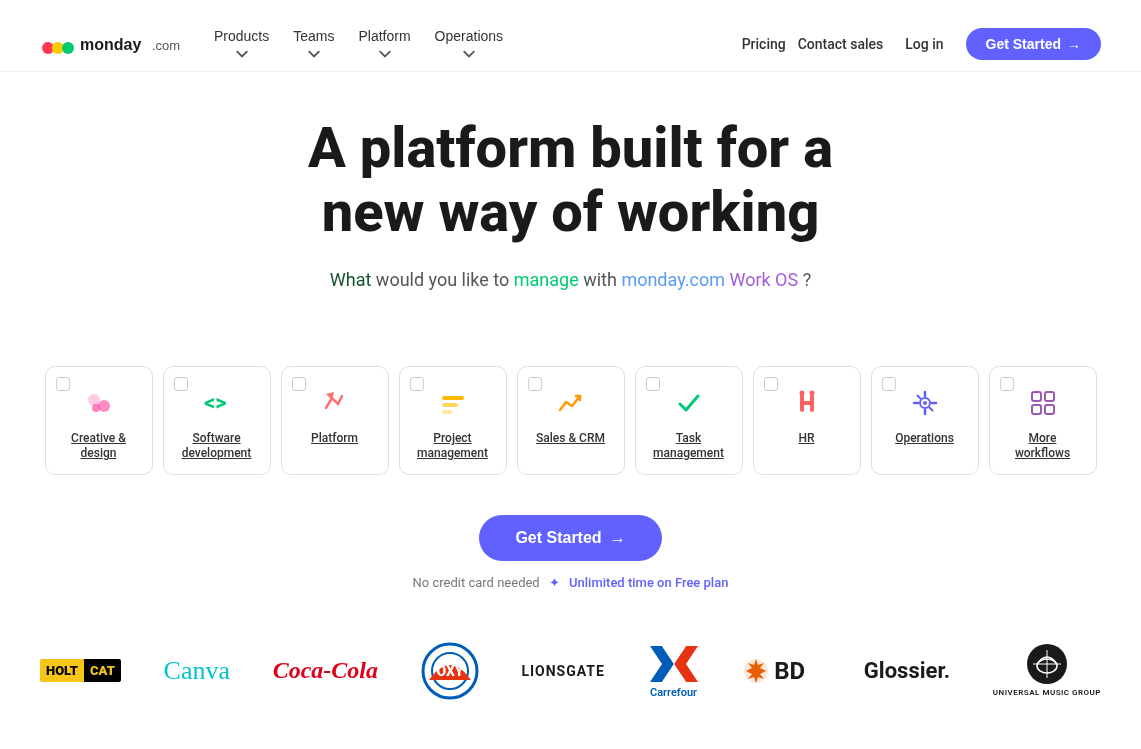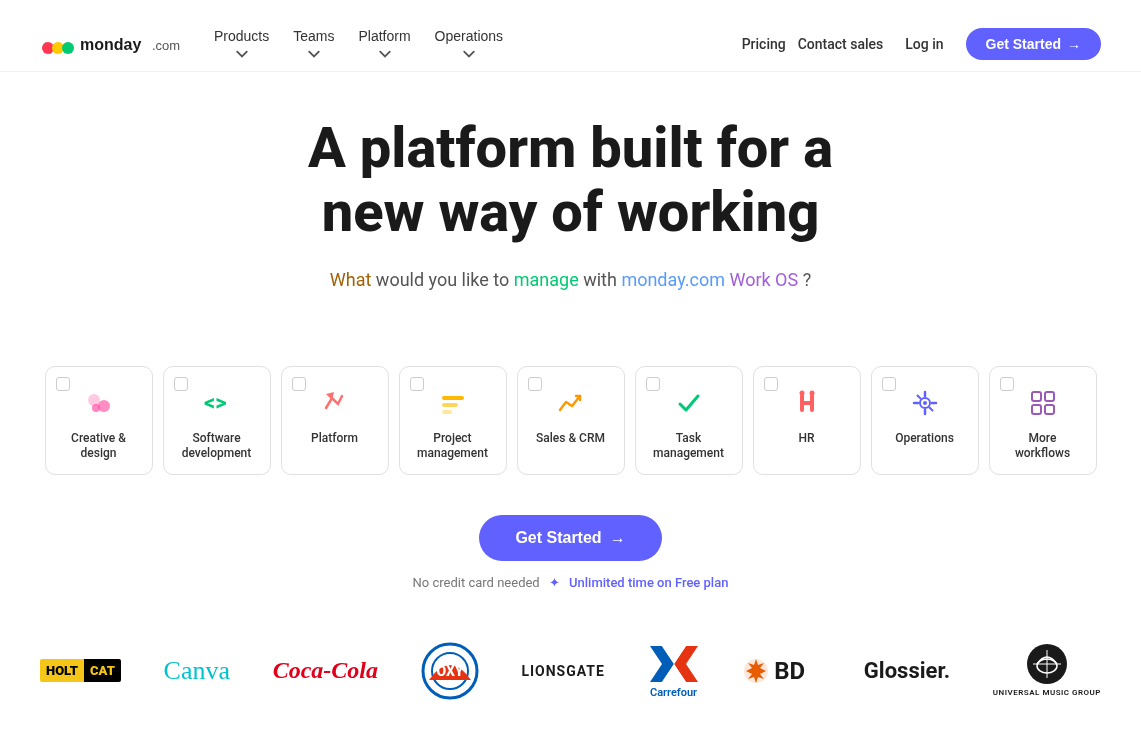--- a/index.html
+++ b/index.html
@@ -53,21 +53,21 @@
       border: 1.5px solid #e0e0e0; border-radius: 10px;
       cursor: pointer; transition: border-color 0.15s, box-shadow 0.15s;
       background: #fff; position: relative;
     }
     .card-checkbox {
       position: absolute; top: 10px; left: 10px;
       width: 14px; height: 14px; border: 1.5px solid #ccc;
       border-radius: 3px; background: #fff;
     }
     .card-icon { width: 36px; height: 36px; margin: 4px 0 10px; display: flex; align-items: center; justify-content: center; }
-    .card-label { font-size: 12px; font-weight: 500; color: #333; text-align: center; line-height: 1.3; }
+    .card-label { font-size: 12px; font-weight: 500; color: #333; text-align: center; line-height: 1.3; text-decoration: underline; }
 
     
     .icon-creative { color: #ff6fb3; }
 
     
     .cta-section { text-align: center; padding: 0 20px 16px; }
     .cta-btn {
       background: #6161ff; color: #fff; border: none; border-radius: 30px;
       padding: 14px 36px; font-size: 16px; font-weight: 600; cursor: pointer;
       display: inline-flex; align-items: center; gap: 8px;
@@ -162,21 +162,21 @@
     </button>
   </div>
 </nav>
 
 <section class="hero">
   <h1 class="hero-title">
     <span>A platform built for a</span><br>
     <span>new way of working</span>
   </h1>
   <p class="hero-sub">
-    <span style="color:#a16207">What </span>
+    <span style="color:#14532d">What </span>
     <span style="color:#555">would you like to </span>
     <span style="color:#00ca72">manage </span>
     <span style="color:#555">with </span>
     <span style="color:#579bfc">monday.com </span>
     <span style="color:#a25ddc">Work OS</span>
     <span style="color:#555">?</span>
   </p>
 </section>
 
 <div class="cards-row">

